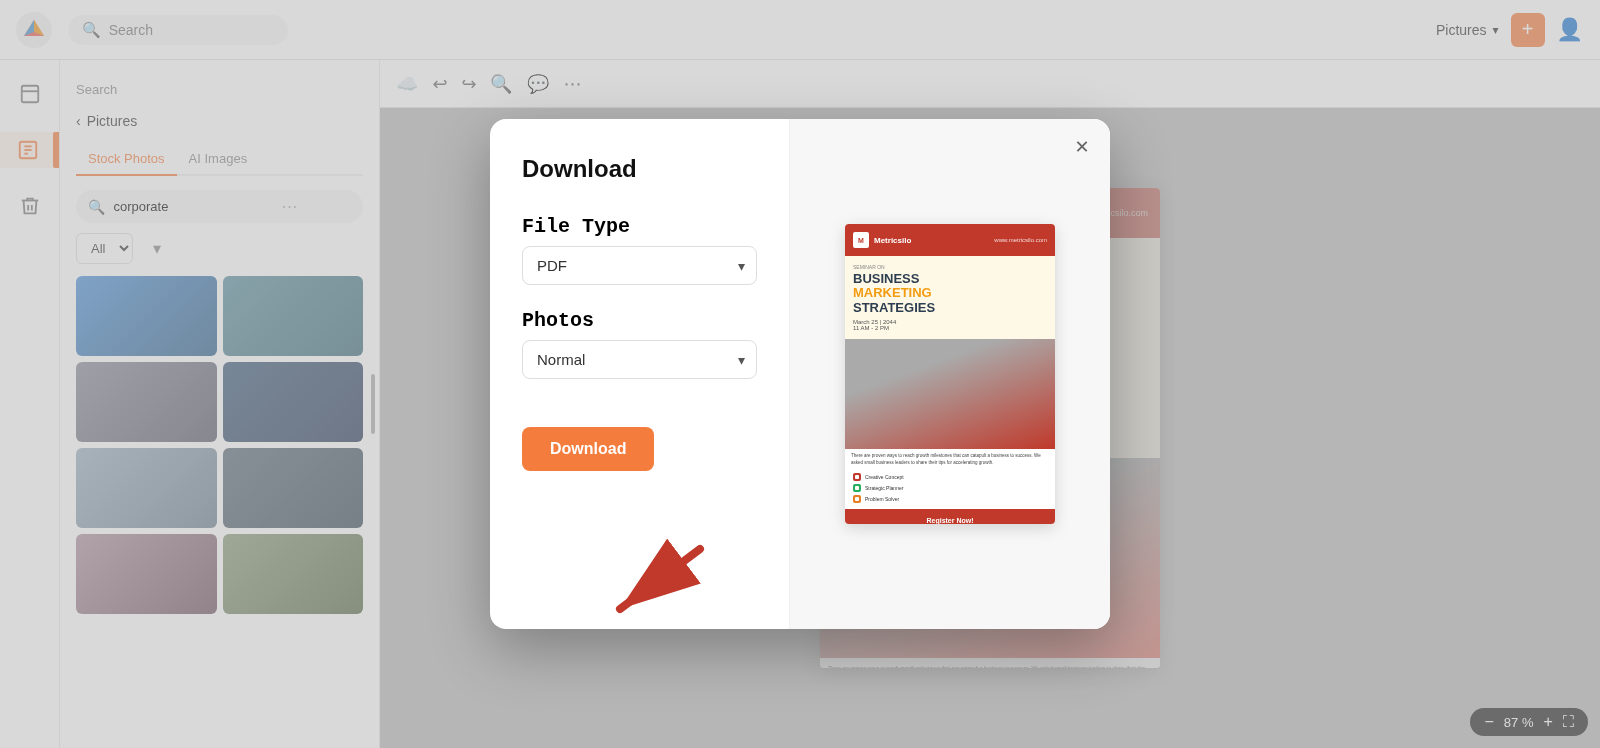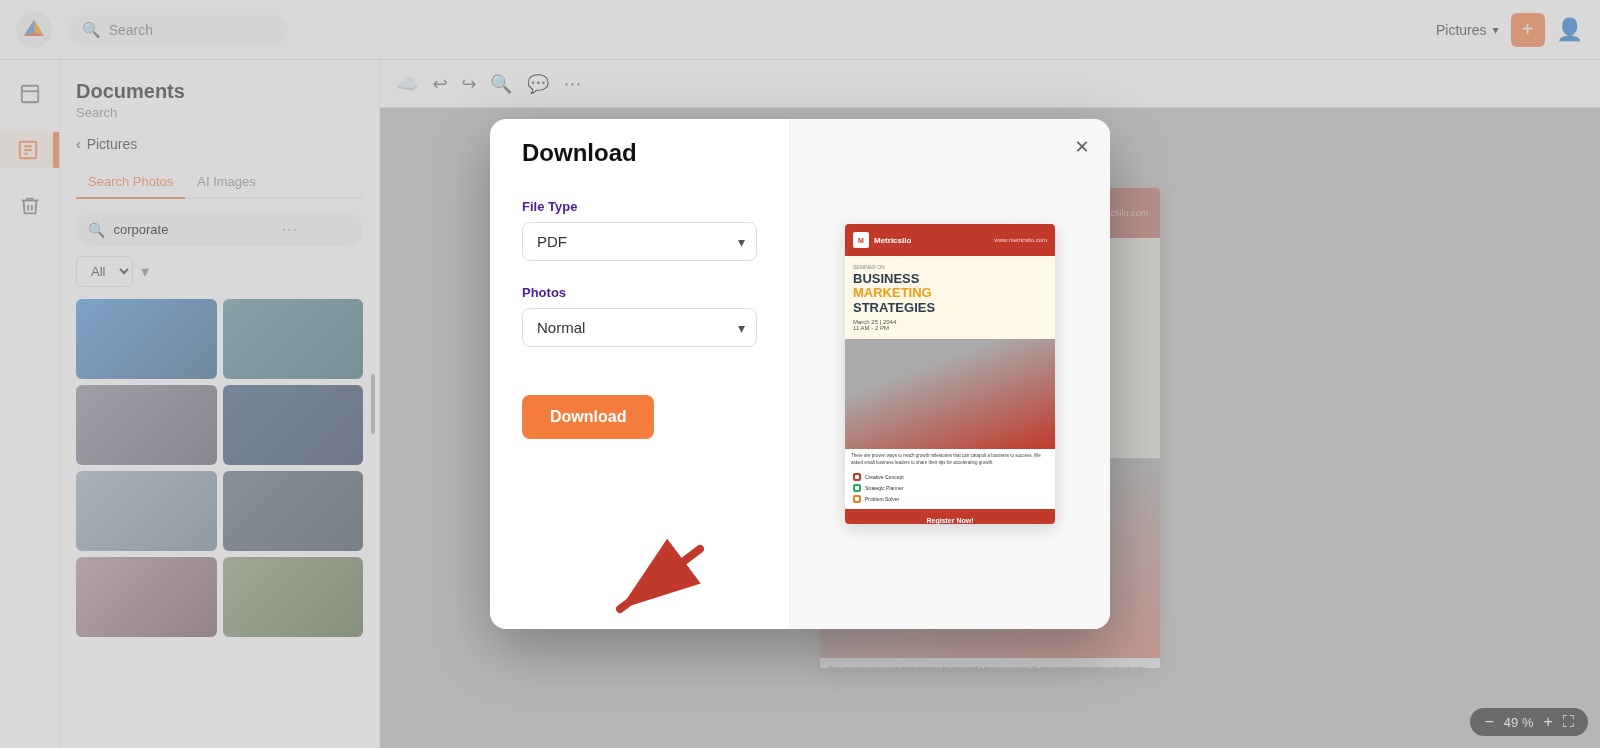--- a/index.html
+++ b/index.html
@@ -49,21 +49,21 @@
       background: #fff; border-right: 1px solid #e8e8e8; padding: 20px 16px; z-index: 5;
     }
     .left-panel h2 { font-size: 20px; font-weight: 700; color: #222; }
     .left-panel .subtitle { font-size: 13px; color: #888; margin-top: 2px; }
     .back-link { display: flex; align-items: center; gap: 6px; font-size: 14px; color: #333; margin-top: 16px; cursor: pointer; font-weight: 500; }
     .tabs { display: flex; gap: 0; margin-top: 14px; border-bottom: 2px solid #eee; }
     .tab { padding: 8px 12px; font-size: 13px; color: #888; cursor: pointer; font-weight: 500; }
     .tab.active { color: #f47c3c; border-bottom: 2px solid #f47c3c; margin-bottom: -2px; }
     .search-row { display: flex; align-items: center; gap: 8px; margin-top: 14px; background: #f5f5f5; border-radius: 20px; padding: 7px 12px; }
     .search-row input { border: none; background: transparent; outline: none; font-size: 13px; width: 160px; }
-    .filter-row { display: flex; align-items: center; gap: 8px; margin-top: 10px; }
+    .filter-row { display: flex; align-items: center; gap: 20px; margin-top: 10px; }
     .filter-select { border: 1px solid #ddd; border-radius: 6px; padding: 6px 10px; font-size: 13px; color: #333; background: #fff; cursor: pointer; }
     .image-grid { display: grid; grid-template-columns: 1fr 1fr; gap: 6px; margin-top: 12px; }
     .image-thumb {
       height: 80px; background: #ccc; border-radius: 6px; overflow: hidden;
     }
     .img1 { background: linear-gradient(135deg, #4a90d9, #2c5f8a); }
     .img2 { background: linear-gradient(135deg, #5a8fa0, #3d6b7a); }
     .img3 { background: linear-gradient(135deg, #8a8a9a, #5a5a6a); }
     .img4 { background: linear-gradient(135deg, #3a5a7a, #2a3a5a); }
     .img5 { background: linear-gradient(135deg, #9ab0c0, #6a8090); }
@@ -122,24 +122,24 @@
       background: rgba(180,180,180,0.5); z-index: 20;
     }
 
     
     .modal {
       position: absolute; top: 50%; left: 50%; transform: translate(-50%, -50%);
       width: 620px; height: 510px; background: #fff; border-radius: 16px;
       z-index: 30; display: flex; overflow: hidden; box-shadow: 0 20px 60px rgba(0,0,0,0.3);
     }
     .modal-left {
-      flex: 0 0 300px; padding: 20px 32px; border-right: 1px solid #f0f0f0;
+      flex: 0 0 300px; padding: 36px 32px; border-right: 1px solid #f0f0f0;
     }
     .modal-title { font-size: 24px; font-weight: 700; color: #111; margin-bottom: 32px; }
-    .field-label { font-size: 13px; font-weight: 600; color: #4c1d95; margin-bottom: 8px; }
+    .field-label { font-size: 20px; font-weight: 600; color: #000000; margin-bottom: 8px; font-family: Liberation Mono, monospace; }
     .select-wrapper { position: relative; margin-bottom: 24px; }
     .select-wrapper select {
       width: 100%; border: 1px solid #ddd; border-radius: 8px;
       padding: 10px 14px; font-size: 15px; color: #333; background: #fff;
       appearance: none; cursor: pointer; outline: none;
     }
     .select-arrow {
       position: absolute; right: 12px; top: 50%; transform: translateY(-50%);
       pointer-events: none; color: #555; font-size: 14px;
     }
@@ -239,28 +239,27 @@
     <svg width="22" height="22" viewBox="0 0 24 24" fill="none" stroke="#777" stroke-width="2">
         <polyline points="3 6 5 6 21 6"></polyline>
         <path d="M19 6l-1 14H6L5 6"></path>
         <path d="M10 11v6M14 11v6"></path>
         <path d="M9 6V4h6v2"></path>
       </svg>
   </div>
 </div>
 
 <div class="left-panel">
-  <h2>Documents</h2>
   <div class="subtitle">Search</div>
   <div class="back-link">
     <span>‹</span>
     <span>Pictures</span>
   </div>
   <div class="tabs">
-    <div class="tab active">Search Photos</div>
+    <div class="tab active">Stock Photos</div>
     <div class="tab">AI Images</div>
   </div>
   <div class="search-row">
     <span style="color:#aaa;font-size:14px;">🔍</span>
     <input type="text" value="corporate" style="">
     <span style="color:#aaa;font-size:16px;cursor:pointer;">⋯</span>
   </div>
   <div class="filter-row">
     <select class="filter-select">
       <option>All</option>
@@ -317,21 +316,21 @@
         <div class="poster-people"></div>
       </div>
       <div class="mp-info">
         There are proven ways to reach growth milestones that can catapult a business to success. We asked small business leaders to share their tips for accelerating growth.
       </div>
 
     </div>
   </div>
   <div class="zoom-bar">
     <span class="zoom-btn">−</span>
-    <span>49 %</span>
+    <span>87 %</span>
     <span class="zoom-btn">+</span>
     <span class="zoom-btn">⛶</span>
   </div>
 </div>
 
 <div class="overlay"></div>
 
 <div class="modal">
   <div class="modal-left">
     <div class="modal-title">Download</div>

